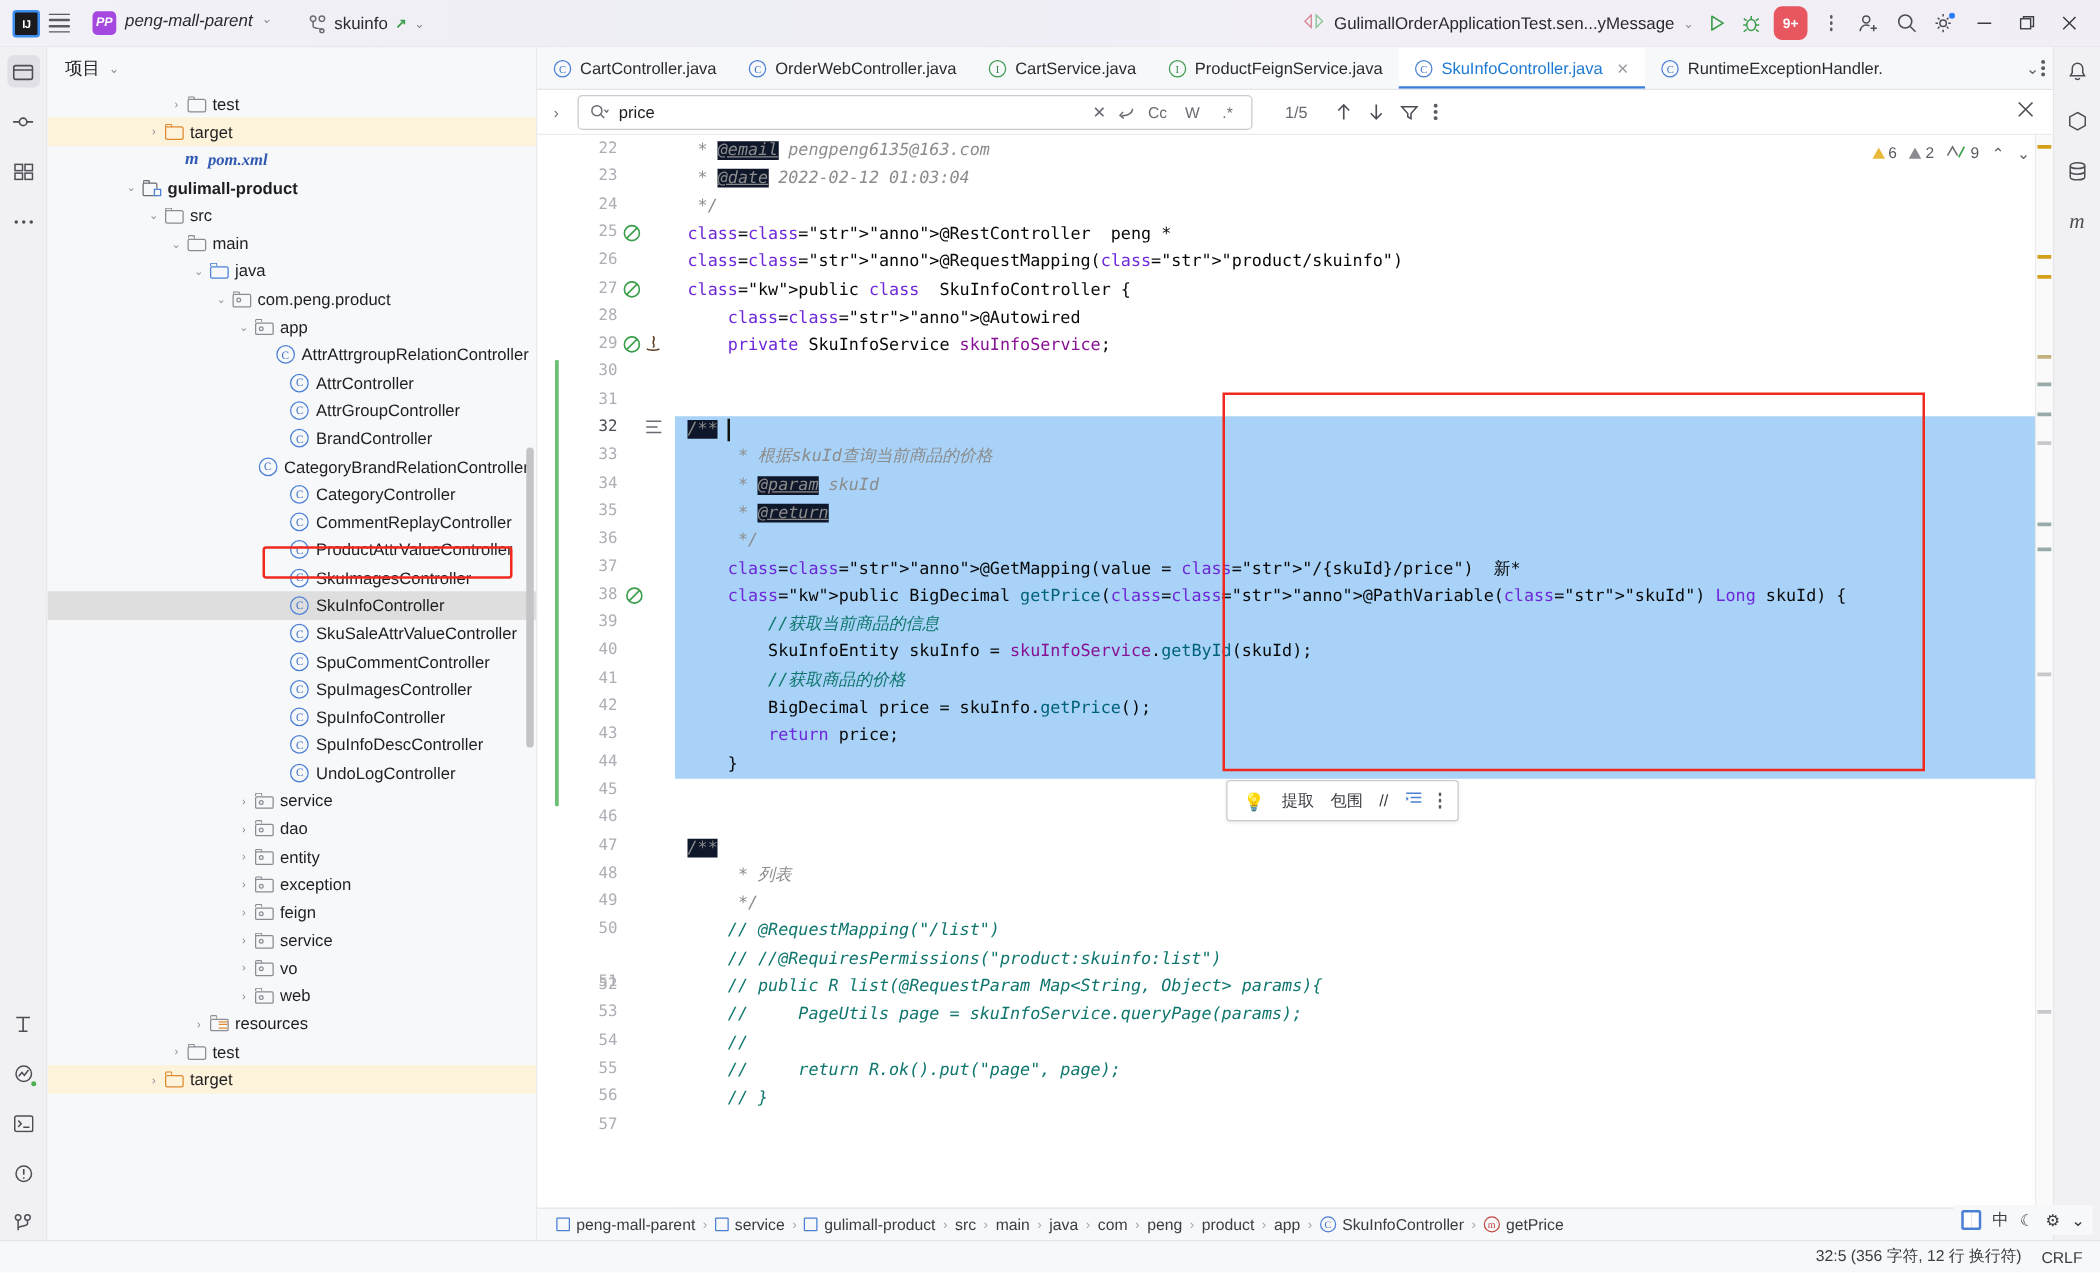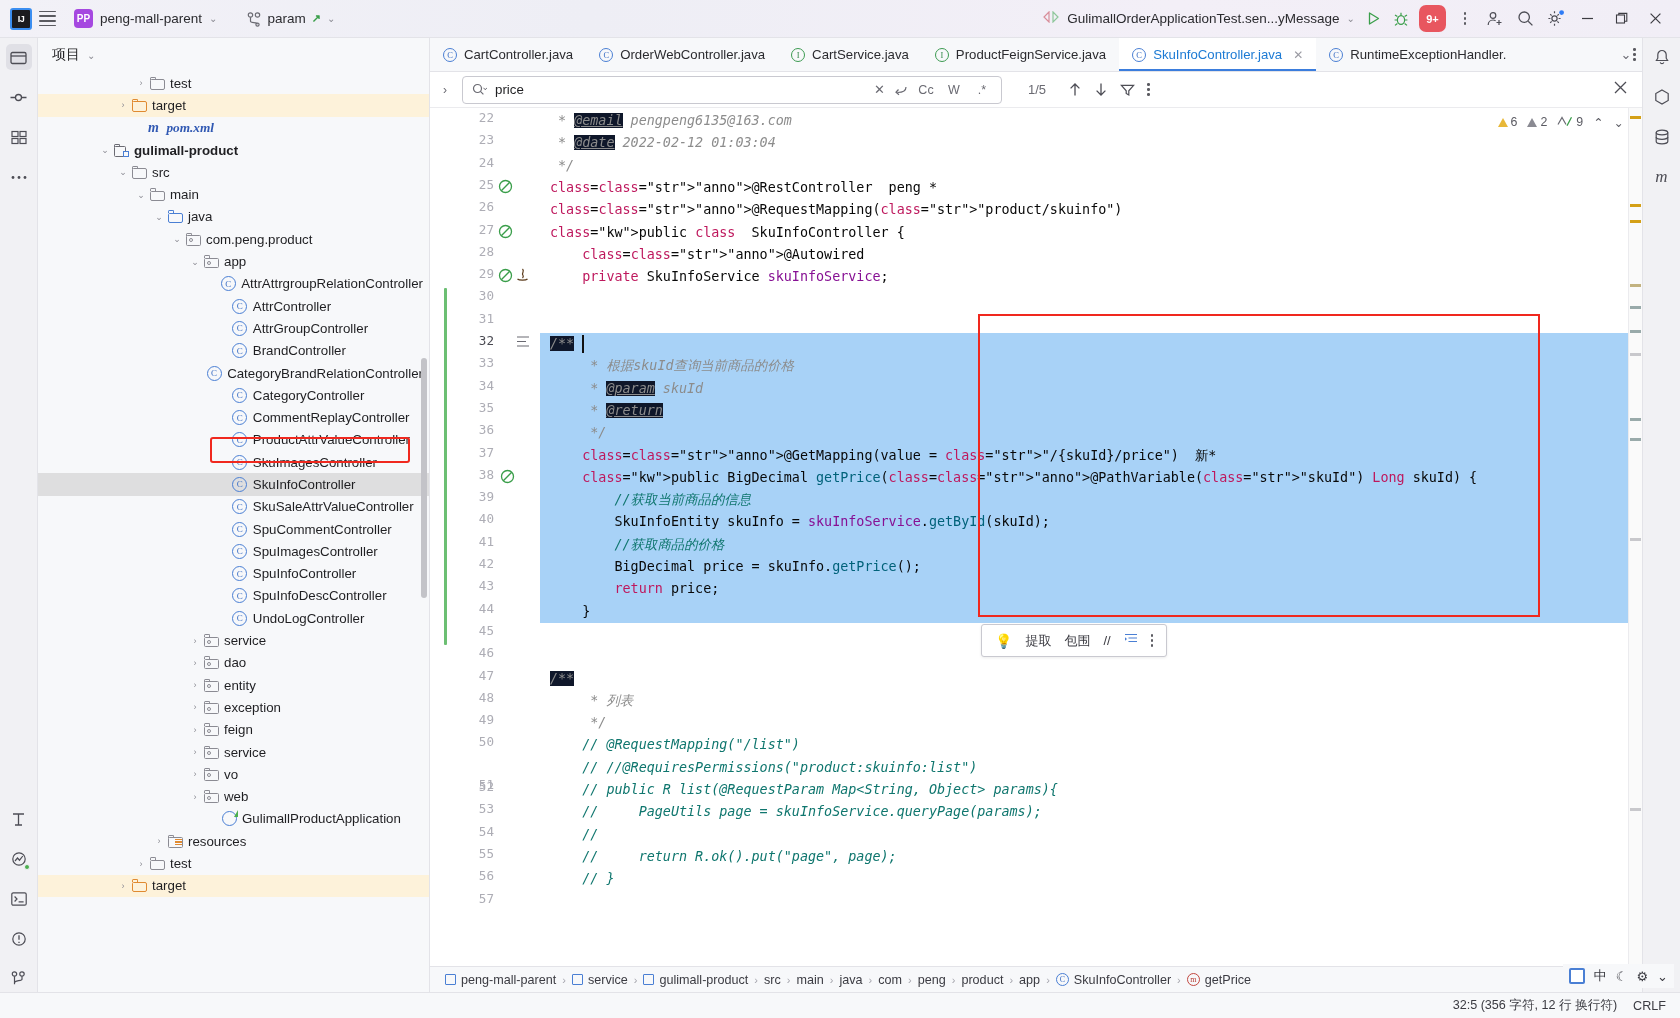--- a/index.html
+++ b/index.html
@@ -21,21 +21,21 @@
   }
   .ij-logo {
     width:22px;height:22px;border-radius:3px;background:#1b1b1f;
     color:#fff;font-size:9px;font-weight:bold;display:flex;align-items:center;justify-content:center;
     border:2px solid #3b8ef0; letter-spacing:-.5px;
   }
   .tb-icon { width:30px;height:28px;display:flex;align-items:center;justify-content:center;cursor:default; }
   .burger { display:flex;flex-direction:column;gap:3px;width:17px; }
   .burger i { display:block;height:1.6px;background:#5a5a60;border-radius:1px; }
   .proj-chip {
-    display:flex;align-items:center;gap:7px;margin-left:6px;padding:3px 6px;border-radius:5px;
+    display:flex;align-items:flex-start;gap:7px;margin-left:6px;padding:3px 6px;border-radius:5px;font-style:italic;
   }
   .pp-badge{width:19px;height:19px;border-radius:4px;background:#a548e0;color:#fff;font-size:10px;
     font-weight:bold;display:flex;align-items:center;justify-content:center;}
   .tb-text{font-size:13.5px;color:#2b2b2f;}
   .chev{color:#8b8b93;font-size:10px;}
   .branch-chip{display:flex;align-items:center;gap:6px;margin-left:18px;padding:3px 6px;border-radius:5px;}
   .vcs-ico{width:14px;height:14px;}
   .arrow-up{color:#3a9e4a;font-size:11px;font-weight:bold;}
   .tb-spacer{flex:1;}
   .runcfg{display:flex;align-items:center;gap:7px;font-size:13.5px;color:#2b2b2f;margin-right:4px;}
@@ -135,21 +135,21 @@
   .codewrap{flex:1;display:flex;min-height:0;position:relative;overflow:hidden;}
   .gutter{width:110px;flex:0 0 110px;background:#fff;position:relative;}
   .gnum{position:absolute;right:46px;font-size:12.6px;color:#adadb5;
     font-family:"DejaVu Sans Mono","Liberation Mono",monospace;text-align:right;}
   .gicon{position:absolute;left:70px;}
   .gmark{position:absolute;left:14px;width:3px;border-radius:1px;}
   .code{flex:1;position:relative;font-family:"DejaVu Sans Mono","Liberation Mono",monospace;
     font-size:13.4px;line-height:22.3px;white-space:pre;color:#080808;overflow:hidden;}
   .cl{position:absolute;left:0;height:22.3px;padding-left:0px;}
   .selband{position:absolute;background:#a8d2f7;}
-  .kw{color:#be185d;font-weight:500;text-align:right;}
+  .kw{color:#6d28d9;font-weight:500;text-align:right;}
   .cmt{color:#0f766e;font-style:italic;}
   .jdoc{color:#8c8c8c;font-style:italic;}
   .jtag{color:#8c8c8c;font-style:italic;text-decoration:underline;}
   .fld{color:#871094;}
   .mth{color:#00627a;}
   .hili{background:#0f172a;}
   .caret{position:absolute;width:1.6px;background:#111;}
   .redrect{position:absolute;border:2.4px solid #f0281e;pointer-events:none;z-index:6;}
   .intention{
     position:absolute;background:#fff;border:1px solid #c9c9d0;border-radius:3px;
@@ -219,21 +219,21 @@
     </div>
     <div class="branch-chip">
       <span class="vcs-ico">
         <svg width="14" height="15" viewBox="0 0 14 15">
             <circle cx="3.5" cy="3" r="2.2" fill="none" stroke="#6a6a72" stroke-width="1.2"></circle>
             <circle cx="10.5" cy="3" r="2.2" fill="none" stroke="#6a6a72" stroke-width="1.2"></circle>
             <path d="M3.5 5.2v4c0 2 7 1 7 3" fill="none" stroke="#6a6a72" stroke-width="1.2"></path>
             <circle cx="10.5" cy="12.6" r="1.6" fill="none" stroke="#6a6a72" stroke-width="1.2"></circle>
           </svg>
       </span>
-      <span class="tb-text">param</span>
+      <span class="tb-text">skuinfo</span>
       <span class="arrow-up">↗</span>
       <span class="chev">⌄</span>
     </div>
     <div class="tb-spacer"></div>
 
     <div class="runcfg">
       <span class="runcfg-ico">
         <svg width="18" height="12" viewBox="0 0 18 12">
             <path d="M7 1 L2 6 L7 11 Z" fill="none" stroke="#d88d9a" stroke-width="1.2"></path>
             <path d="M11 1 L16 6 L11 11 Z" fill="none" stroke="#8ec79b" stroke-width="1.2"></path>
@@ -686,28 +686,20 @@
             <span style="display:inline-block;width:150px"></span>
             <span class="arr">›</span>
             <span class="ico">
               <span class="pkg-ico">
                 <span class="tab"></span>
                 <span class="body"></span>
                 <span class="dot"></span>
               </span>
             </span>
             <span class="lbl">web</span>
-          </div>
-          <div class="trow">
-            <span style="display:inline-block;width:168px"></span>
-            <span class="arr"></span>
-            <span class="ico">
-              <span class="spring-ico"></span>
-            </span>
-            <span class="lbl">GulimallProductApplication</span>
           </div>
           <div class="trow">
             <span style="display:inline-block;width:114px"></span>
             <span class="arr">›</span>
             <span class="ico">
               <span class="res-ico">
                 <span class="tab"></span>
                 <span class="body"></span>
                 <span class="l" style="bottom:7.5px"></span>
                 <span class="l" style="bottom:5px"></span>

